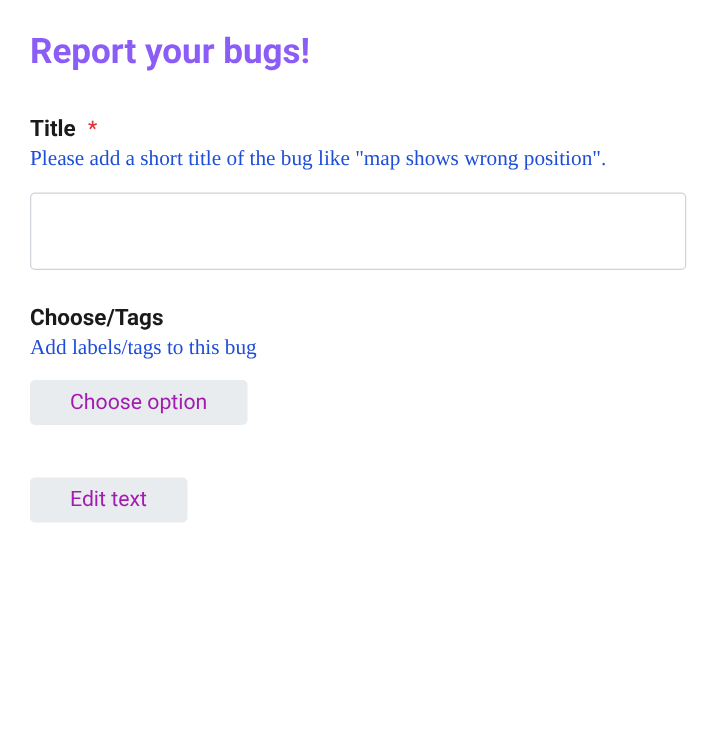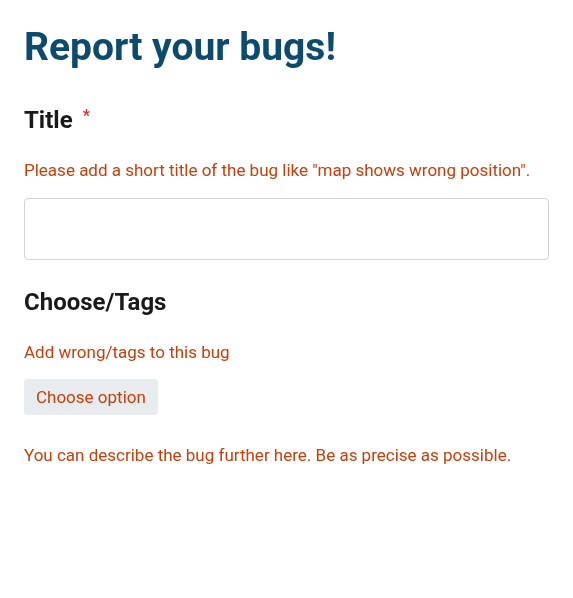--- a/index.html
+++ b/index.html
@@ -8,66 +8,67 @@
       box-sizing: border-box;
     }
     body {
       font-family: -apple-system, BlinkMacSystemFont, 'Segoe UI', Roboto, 'Helvetica Neue', Arial, sans-serif;
       background: #fff;
       padding: 24px;
       width: 573px;
       color: #212529;
     }
     .page-title {
-      font-size: 39px;
+      font-size: 28px;
       font-weight: 700;
-      color: #0c4a6e;
+      color: #8b5cf6;
       margin-bottom: 36px;
     }
     .form-group {
       margin-bottom: 28px;
     }
     .field-label {
-      font-size: 24px;
+      font-size: 18px;
       font-weight: 700;
       color: #1a1a1a;
       display: inline-block;
     }
     .required-asterisk {
       color: #e03131;
       font-weight: 700;
       font-size: 16px;
       margin-left: 6px;
       vertical-align: top;
     }
     .field-description {
       font-size: 17px;
-      color: #c2410c;
-      margin-top: 24px;
+      color: #1d4ed8;
+      margin-top: 0;
       line-height: 1.5;
+      font-family: Liberation Serif, serif;
     }
     .text-input {
       width: 100%;
       height: 62px;
       border: 1px solid #ced4da;
       border-radius: 4px;
       padding: 10px 14px;
       font-size: 16px;
       margin-top: 14px;
       background: #fff;
       font-family: inherit;
     }
     .action-button {
       display: inline-block;
       background: #e9ecef;
       border: none;
       border-radius: 4px;
-      padding: 8px 12px;
+      padding: 8px 32px;
       font-size: 17px;
-      color: #c2410c;
+      color: #a21caf;
       cursor: pointer;
       margin-top: 14px;
       font-family: inherit;
     }
   </style>
 </head>
 <body>
 
 <h1 class="page-title">Report your bugs!</h1>
 
@@ -77,19 +78,19 @@
     <span class="required-asterisk">*</span>
   </div>
   <p class="field-description">Please add a short title of the bug like "map shows wrong position".</p>
   <input type="text" class="text-input" value="" style="">
 </div>
 
 <div class="form-group">
   <div>
     <span class="field-label">Choose/Tags</span>
   </div>
-  <p class="field-description">Add wrong/tags to this bug</p>
+  <p class="field-description">Add labels/tags to this bug</p>
   <button class="action-button">Choose option</button>
 </div>
 
 <div class="form-group">
-  <p class="field-description">You can describe the bug further here. Be as precise as possible.</p>
+  <button class="action-button">Edit text</button>
 </div>
 
 </body></html>

